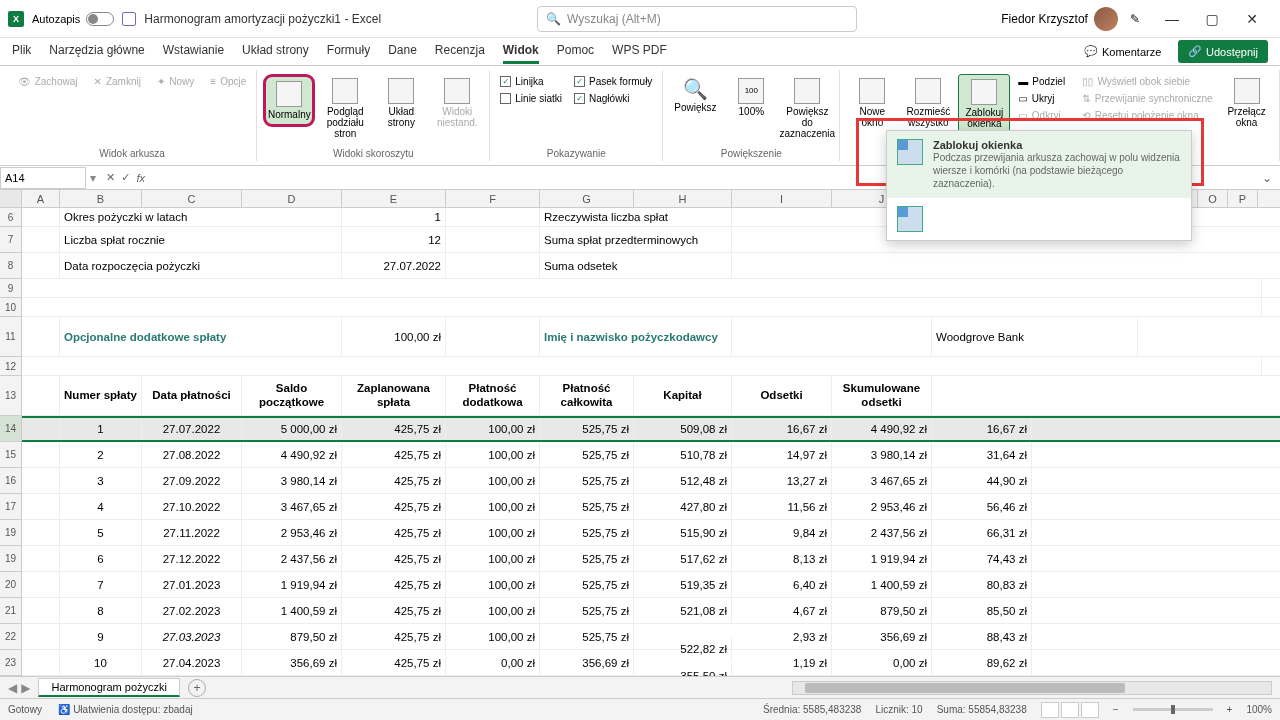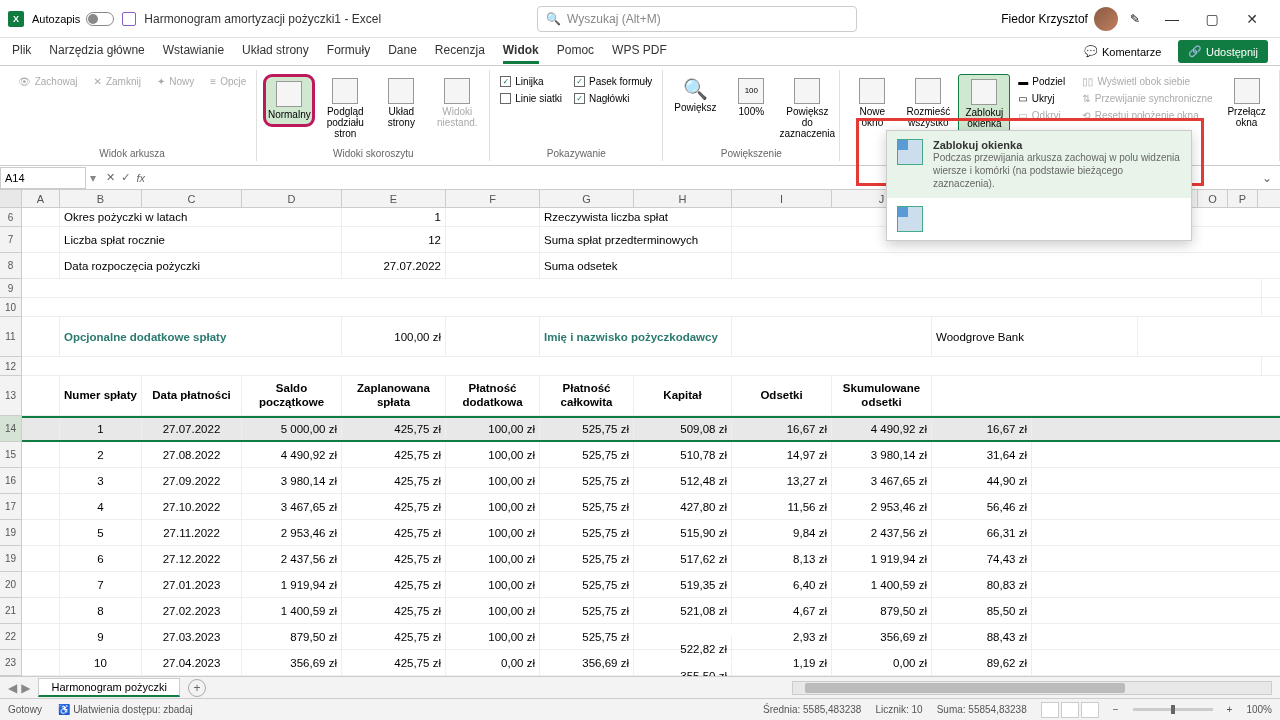--- a/index.html
+++ b/index.html
@@ -448,21 +448,21 @@
           <div class="cell right" style="width: 94px; height: 100%;">100,00 zł</div>
           <div class="cell right" style="width: 94px; height: 100%;">525,75 zł</div>
           <div class="cell right" style="width: 98px; height: 100%;">521,08 zł</div>
           <div class="cell right" style="width: 100px; height: 100%;">4,67 zł</div>
           <div class="cell right" style="width: 100px; height: 100%;">879,50 zł</div>
           <div class="cell right" style="width: 100px; height: 100%;">85,50 zł</div>
         </div>
         <div class="grid-row" style="height: 26px;">
           <div class="cell " style="width: 38px; height: 100%;"></div>
           <div class="cell center" style="width: 82px; height: 100%;">9</div>
-          <div class="cell center" style="width: 100px; height: 100%;">27.03.2023</div>
+          <div class="cell center" style="width: 100px; height: 100%; font-style: italic;">27.03.2023</div>
           <div class="cell right" style="width: 100px; height: 100%;">879,50 zł</div>
           <div class="cell right" style="width: 104px; height: 100%;">425,75 zł</div>
           <div class="cell right" style="width: 94px; height: 100%;">100,00 zł</div>
           <div class="cell right" style="width: 94px; height: 100%;">525,75 zł</div>
           <div class="cell right" style="width: 98px; height: 100%; margin-top: 12px;">522,82 zł</div>
           <div class="cell right" style="width: 100px; height: 100%;">2,93 zł</div>
           <div class="cell right" style="width: 100px; height: 100%;">356,69 zł</div>
           <div class="cell right" style="width: 100px; height: 100%;">88,43 zł</div>
         </div>
         <div class="grid-row" style="height: 26px;">

